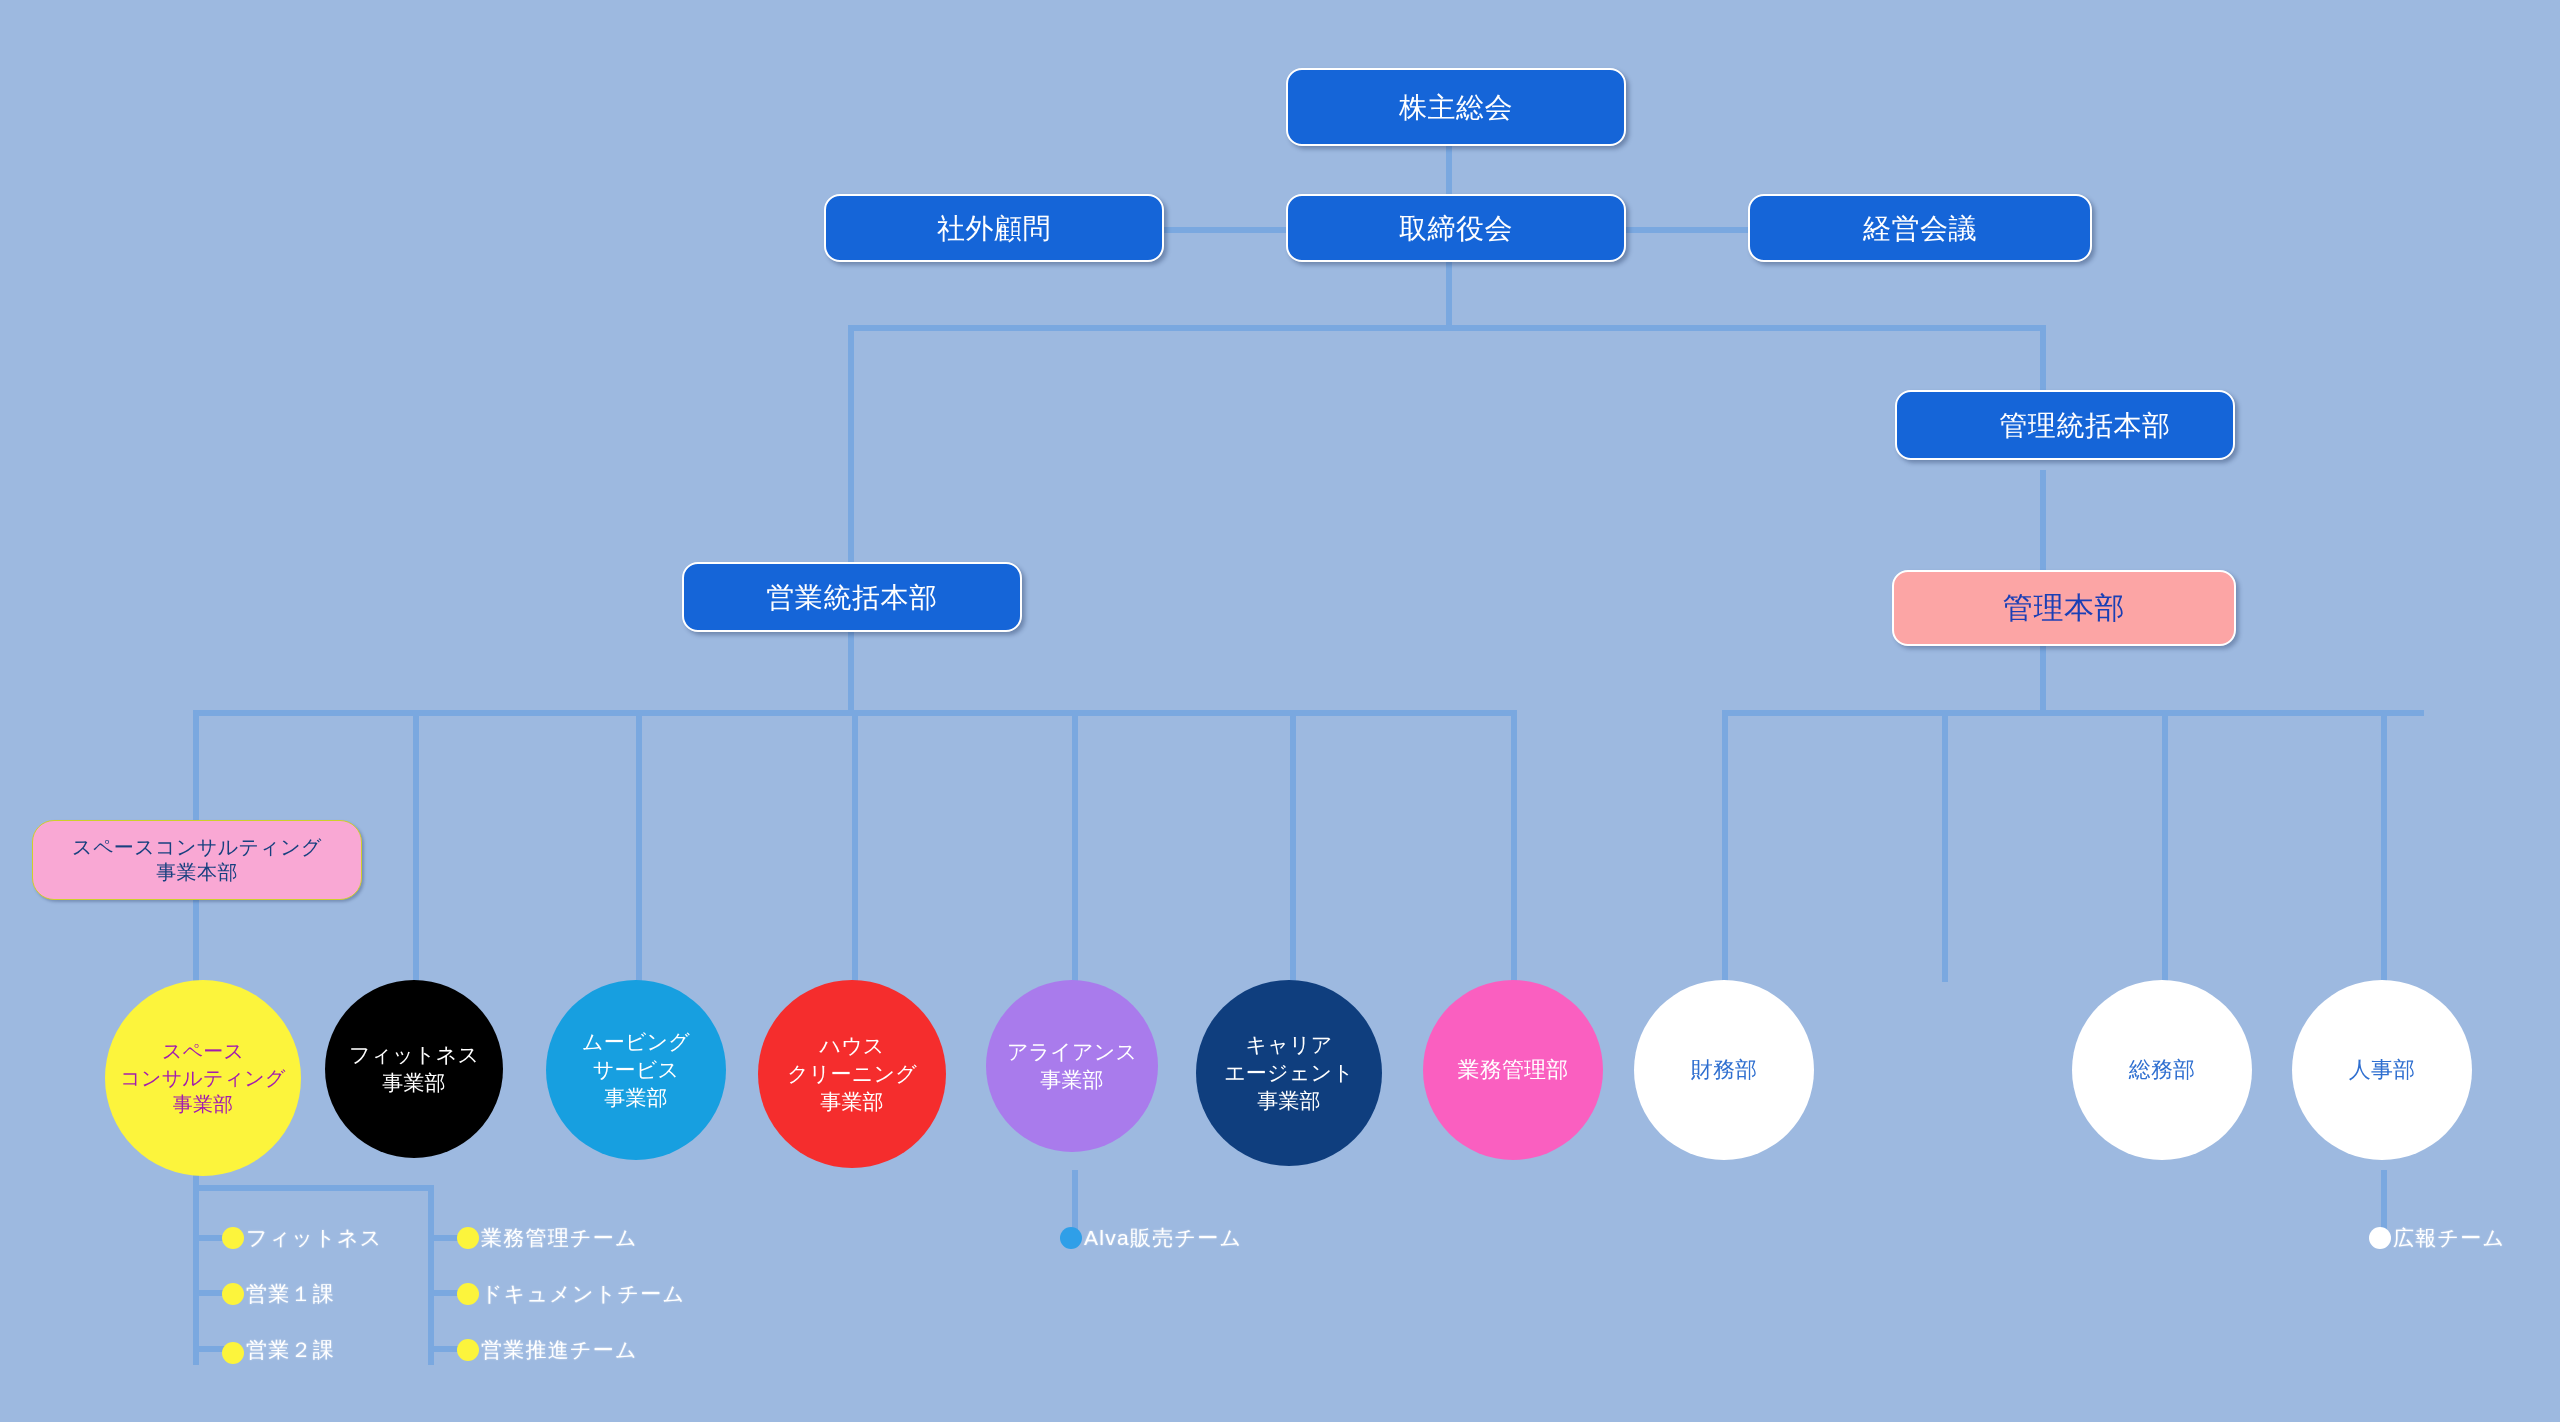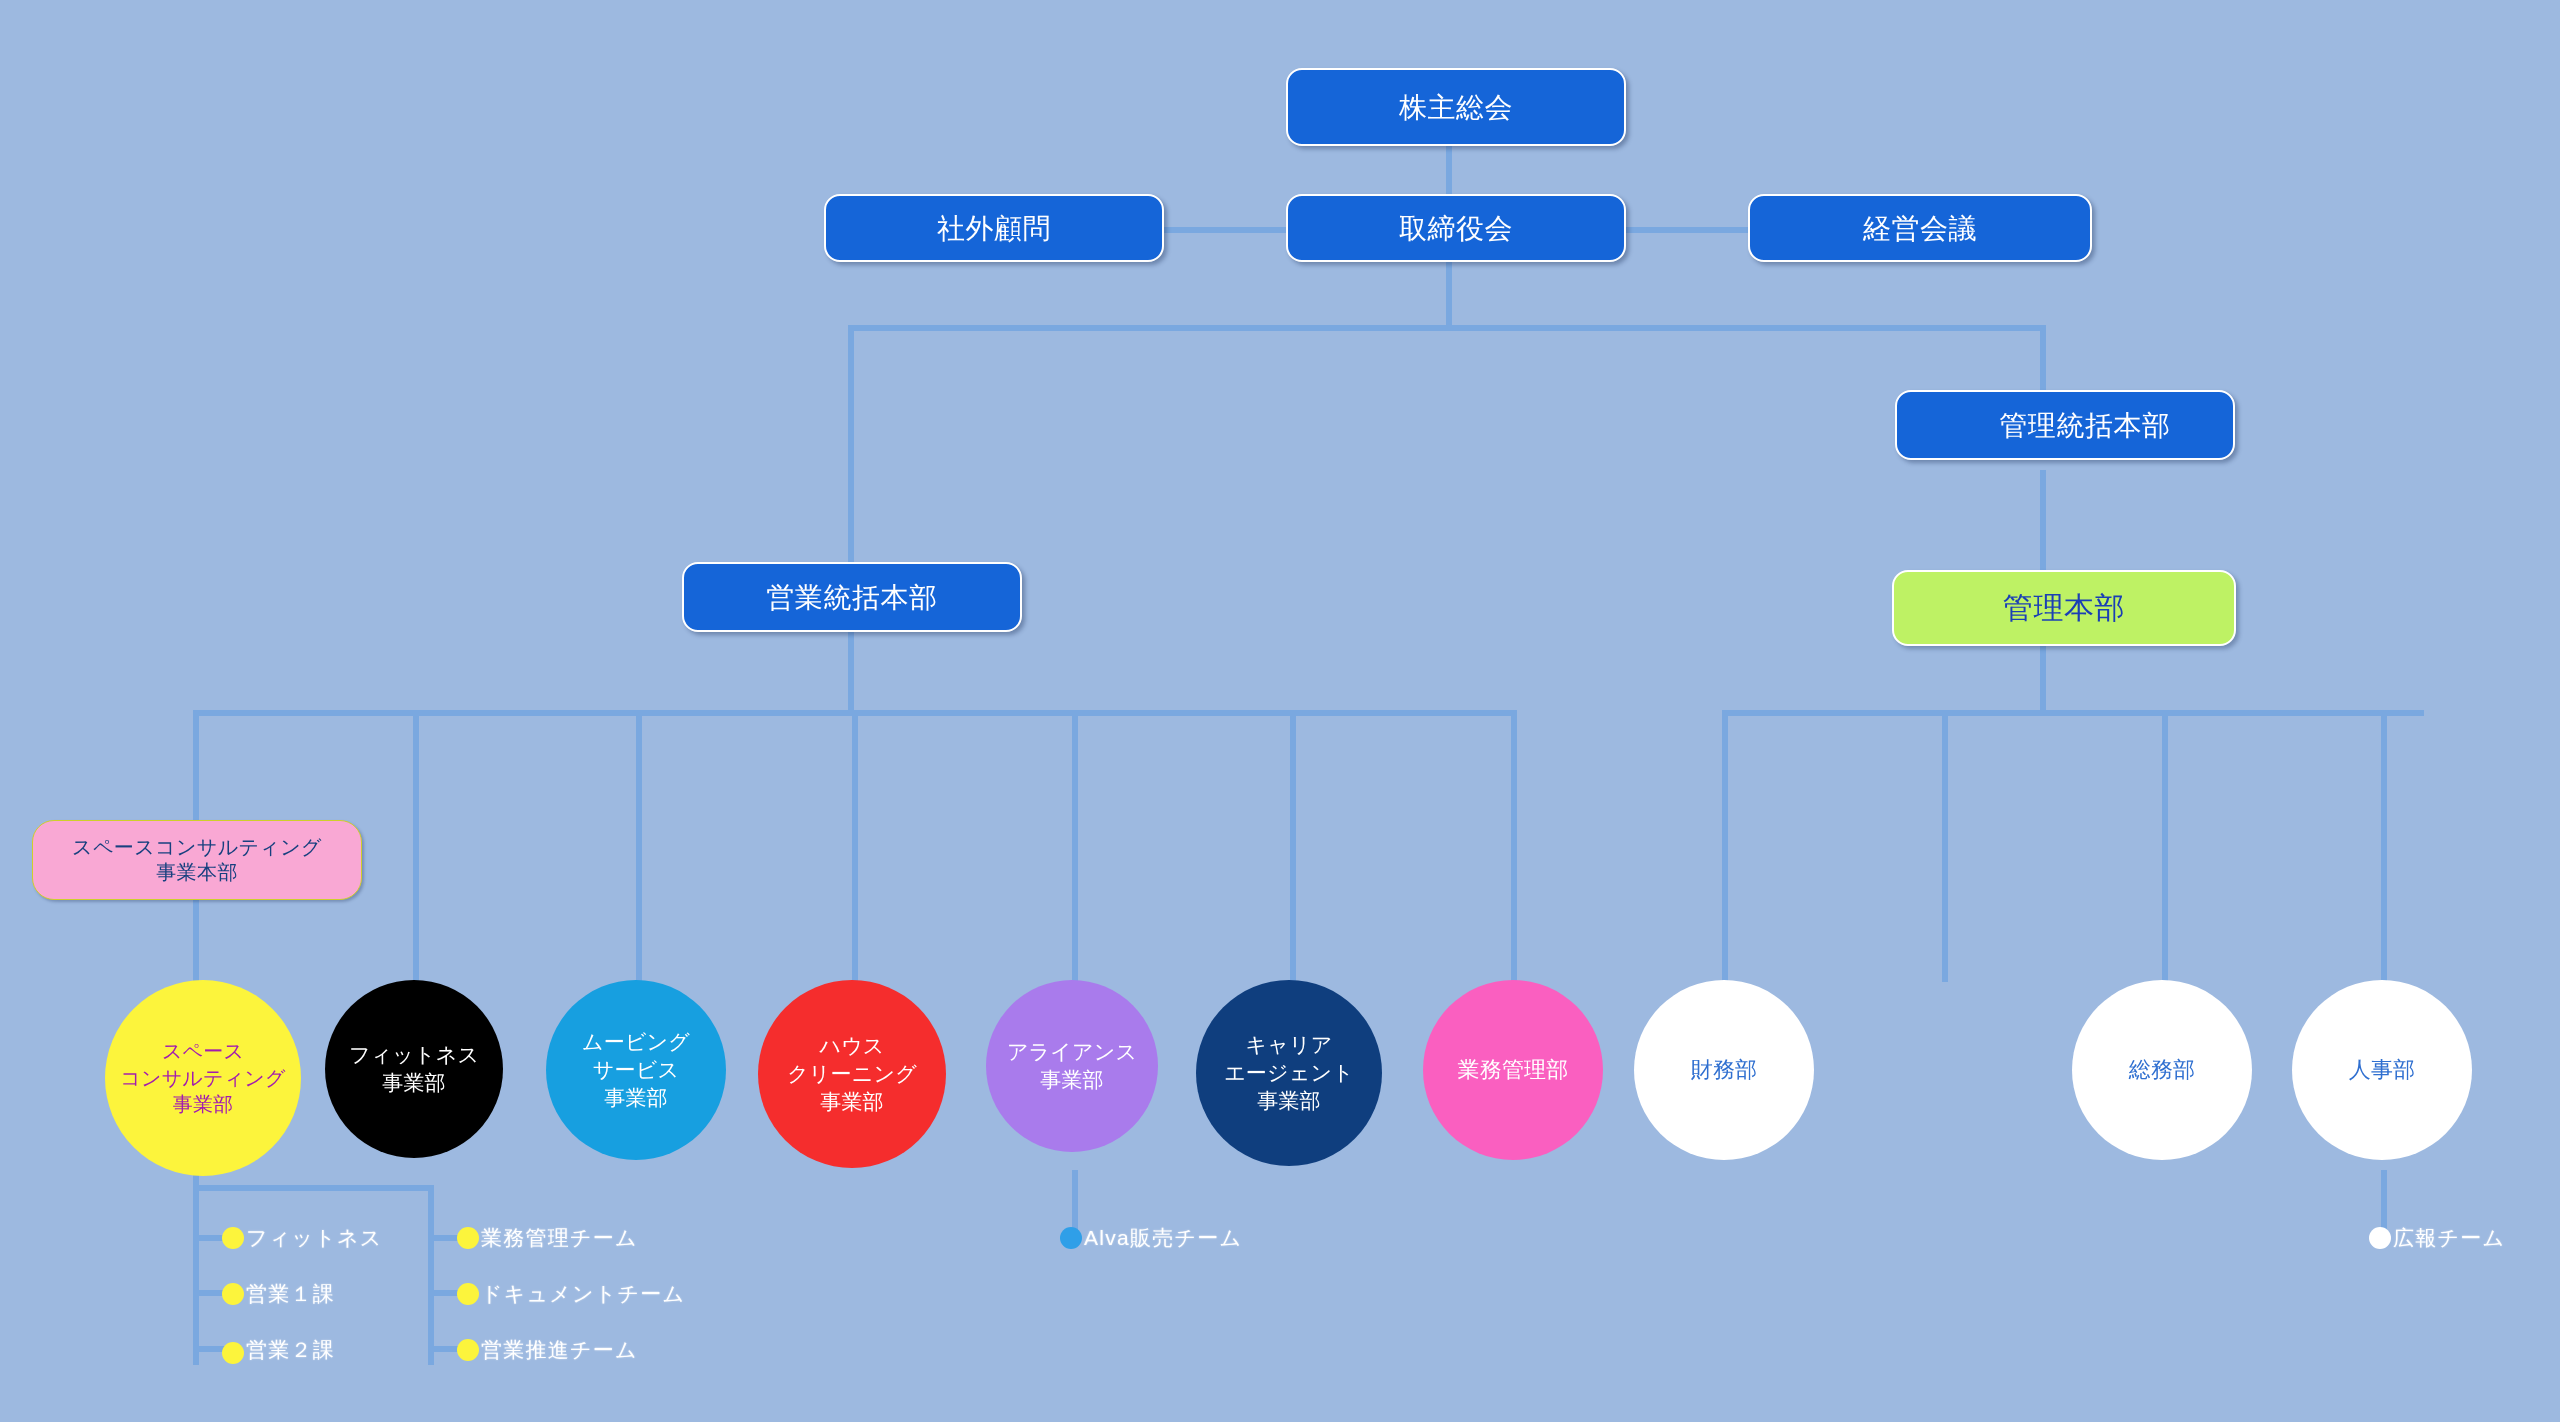--- a/index.html
+++ b/index.html
@@ -38,21 +38,21 @@
     white-space: pre-line;
     letter-spacing: 0.02em;
   }
   .rbox.blue {
     background: #1565d8;
     color: #ffffff;
     border: 2px solid #ffffff;
     box-shadow: 3px 3px 4px rgba(20,40,80,0.35);
   }
   .rbox.white {
-    background: #bef264;
+    background: #fca5a5;
     color: #1a3fb5;
     border: 2px solid #ffffff;
     box-shadow: 3px 3px 4px rgba(20,40,80,0.30);
   }
   .rbox.yellow {
     background: #f9a8d4;
     color: #17407f;
     border: 1px solid #cfcf2a;
     box-shadow: 2px 2px 3px rgba(20,40,80,0.28);
     border-radius: 22px;

